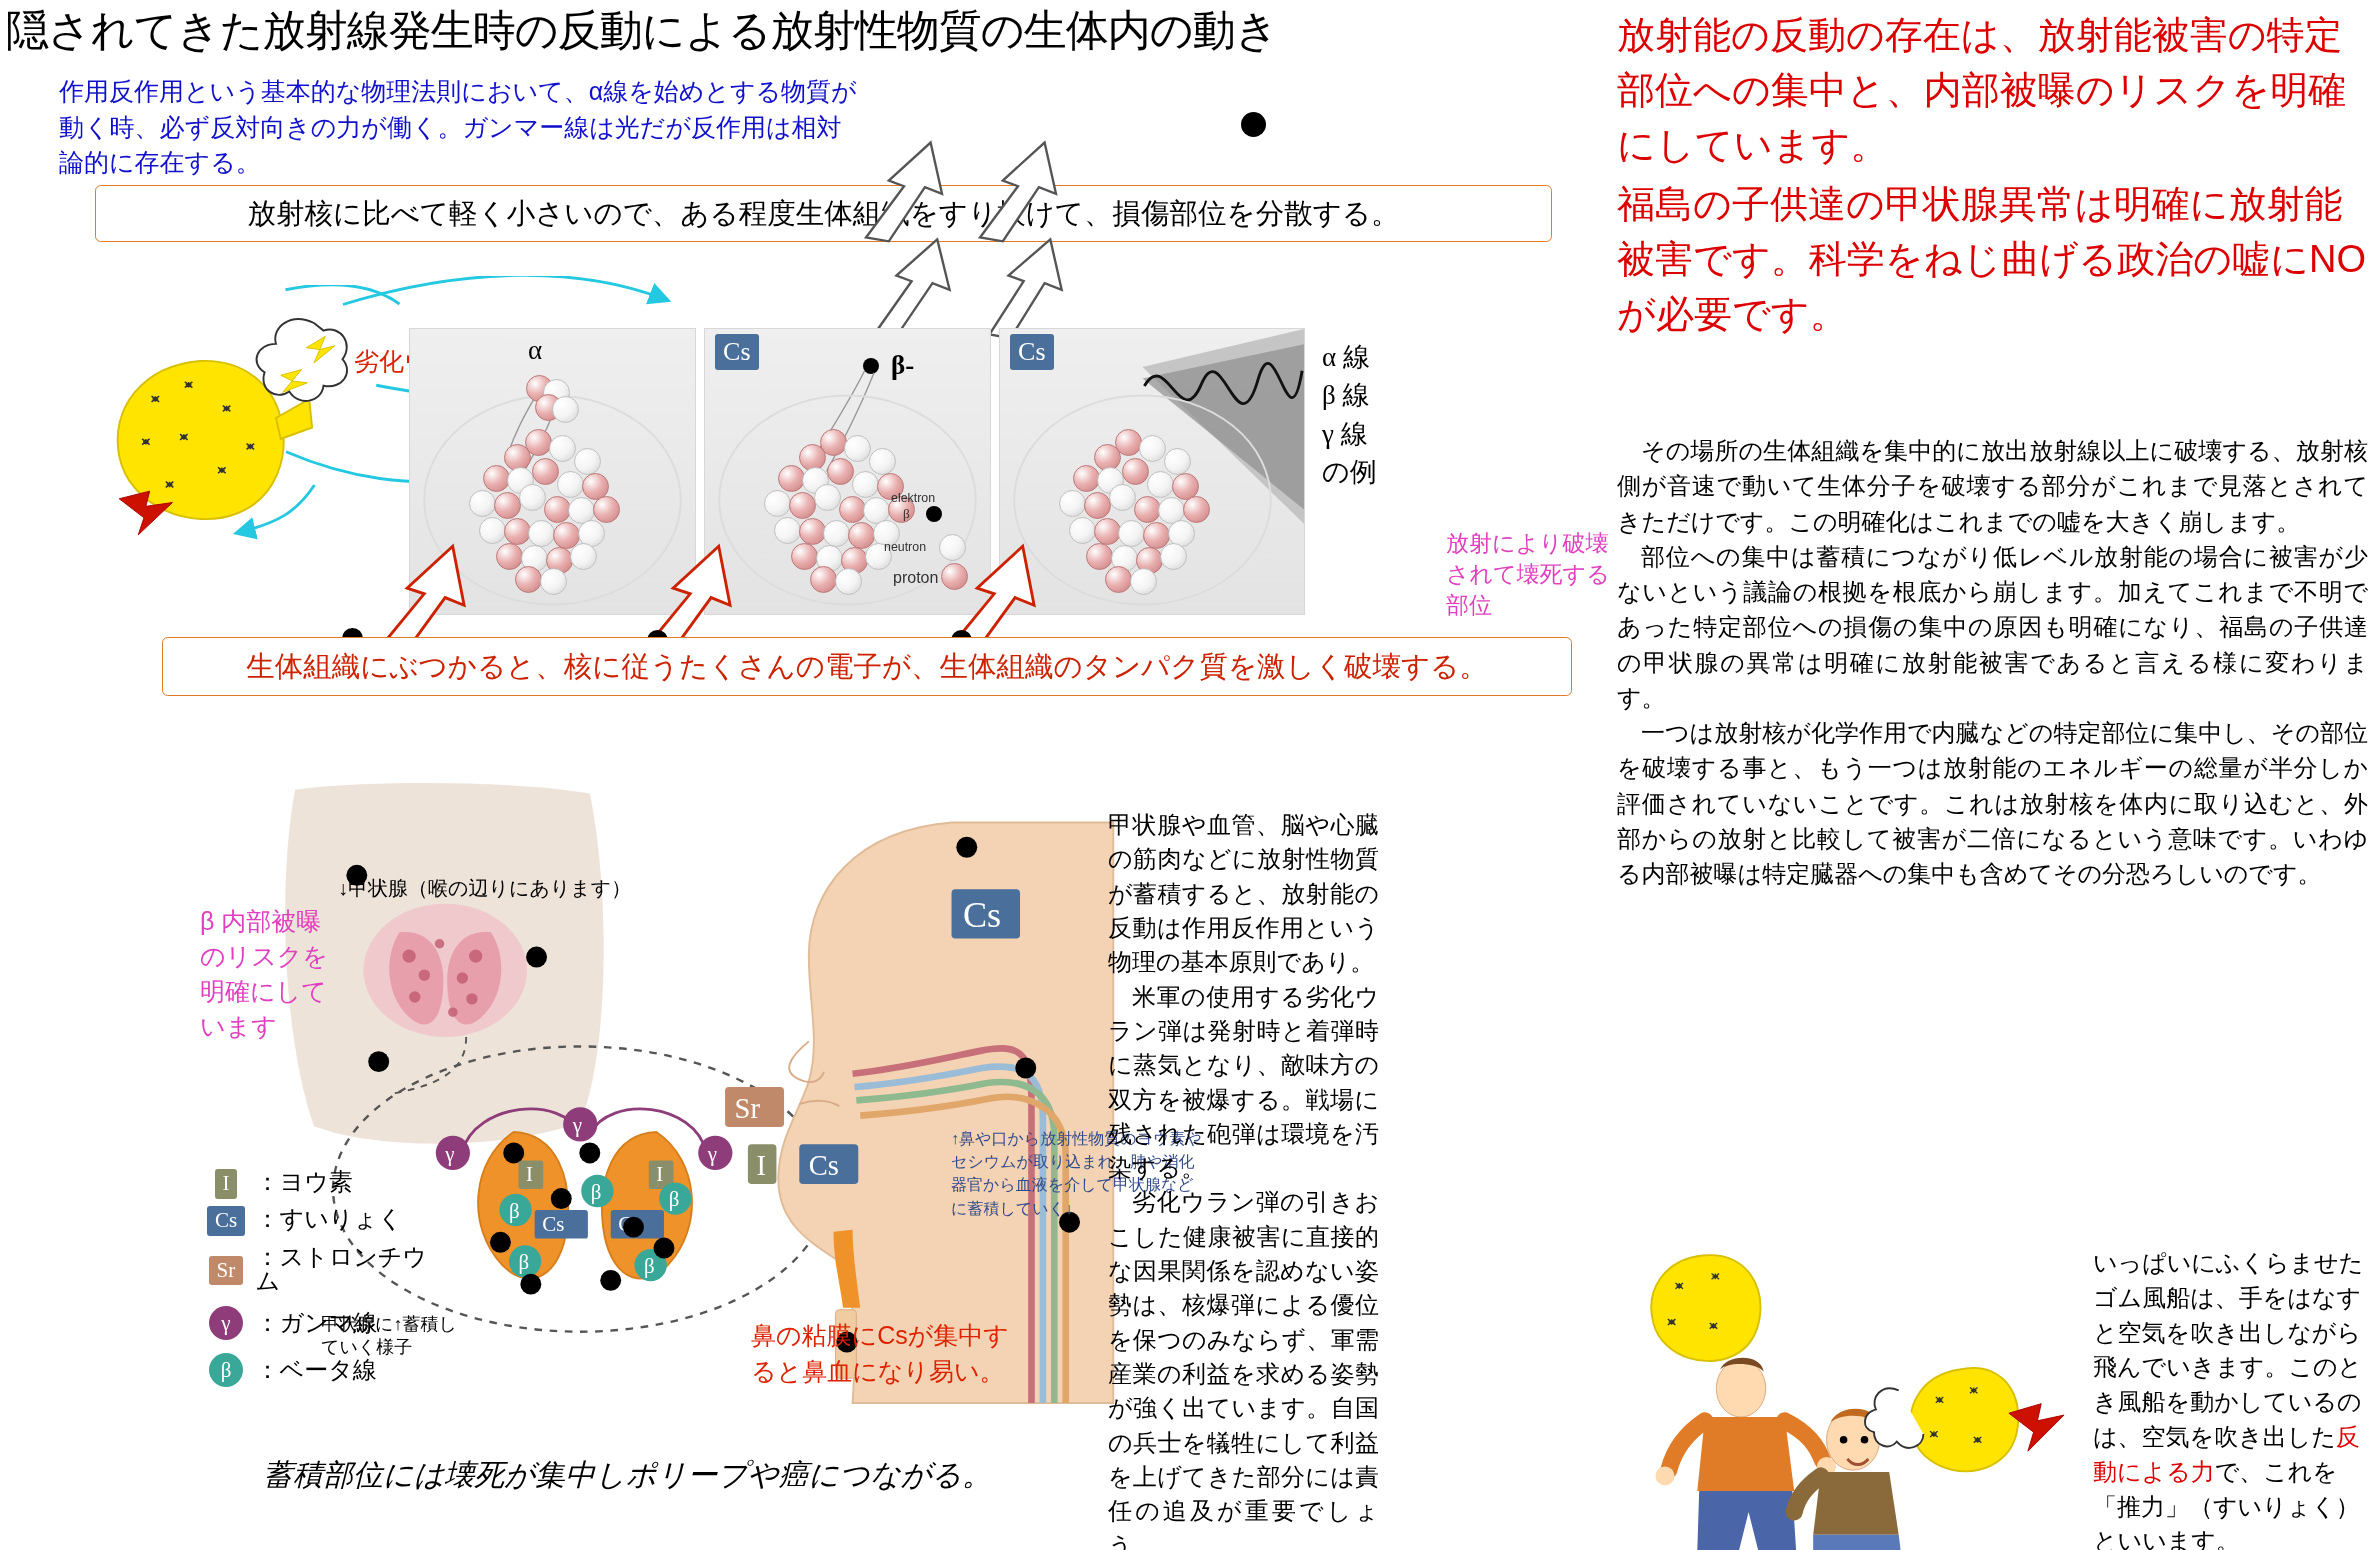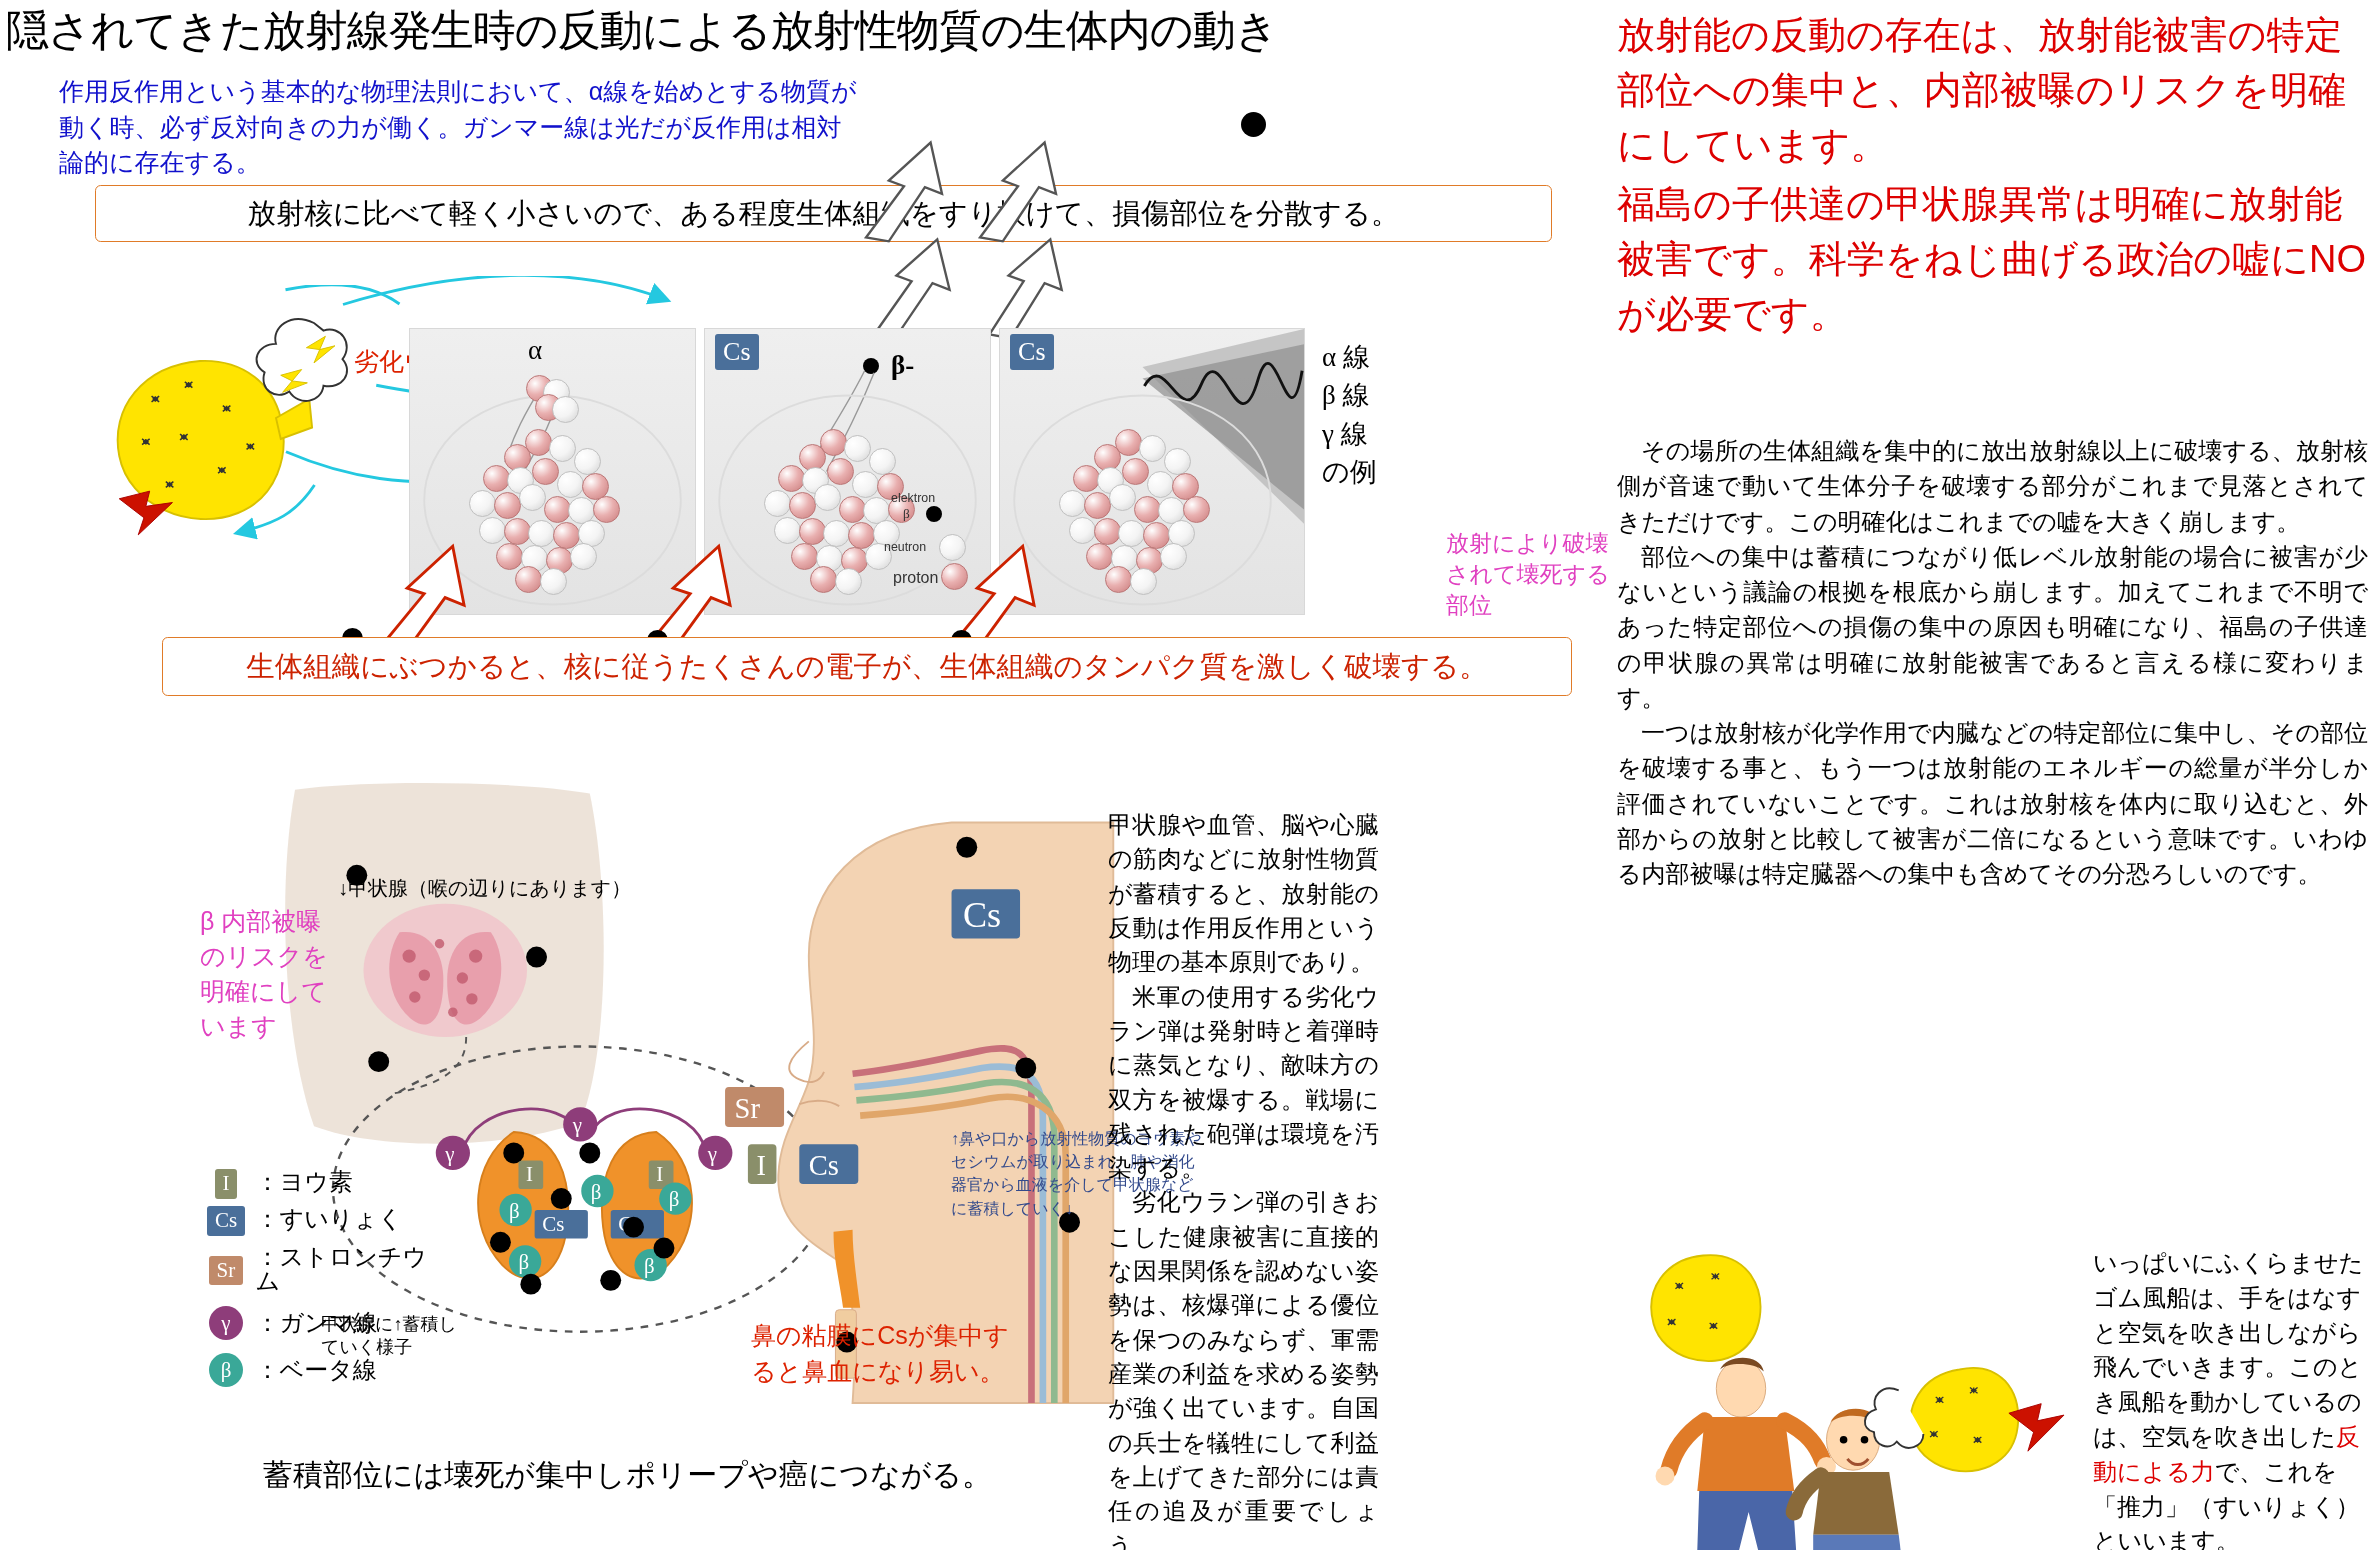--- a/index.html
+++ b/index.html
@@ -140,21 +140,21 @@
   #nose-note {
     left: 751px; top: 1317px; width: 266px;
     color: #dd2200; font-size: 25px; line-height: 1.45;
   }
   #intake-note {
     left: 951px; top: 1127px; width: 257px;
     color: #334a8c; font-size: 16px; line-height: 1.45;
   }
   #bottom-line {
     left: 171px; top: 1455px; width: 913px;
-    font-size: 30px; text-align: center;
+    font-size: 30px; text-align: center; font-style: italic;
   }
 
   
   #mid-col {
     left: 1108px; top: 808px; width: 271px;
     font-size: 24px; line-height: 1.43;
     text-align: justify;
   }
   #mid-col p { margin: 0 0 0 0; text-indent: 0; }
   #mid-col p + p { text-indent: 1em; }

